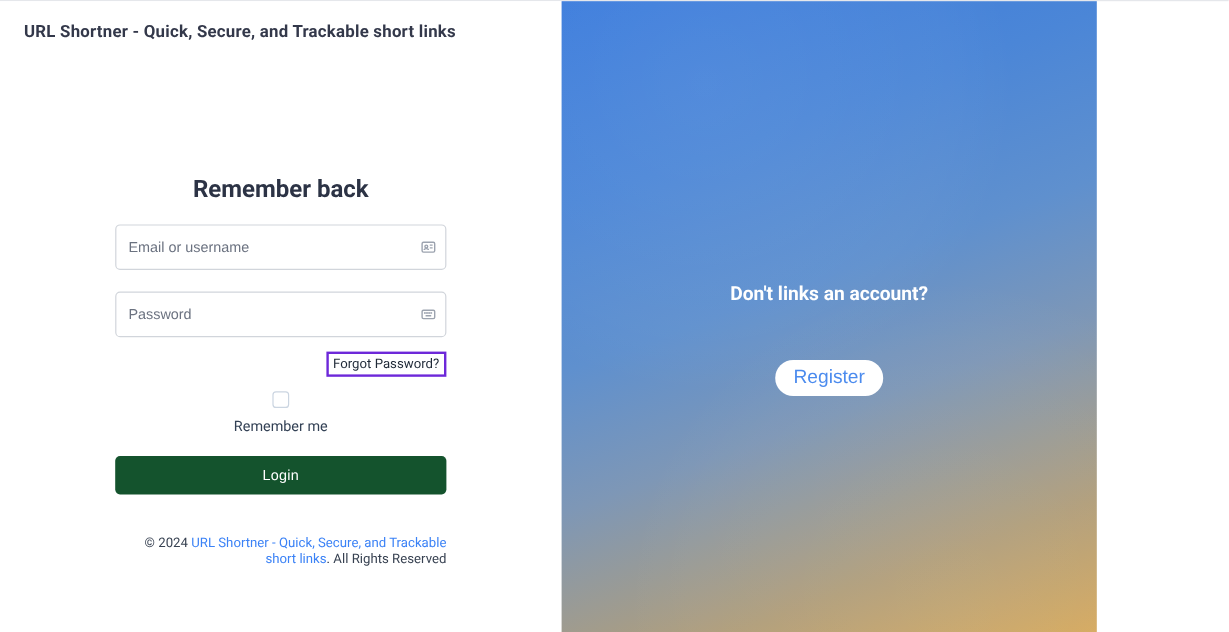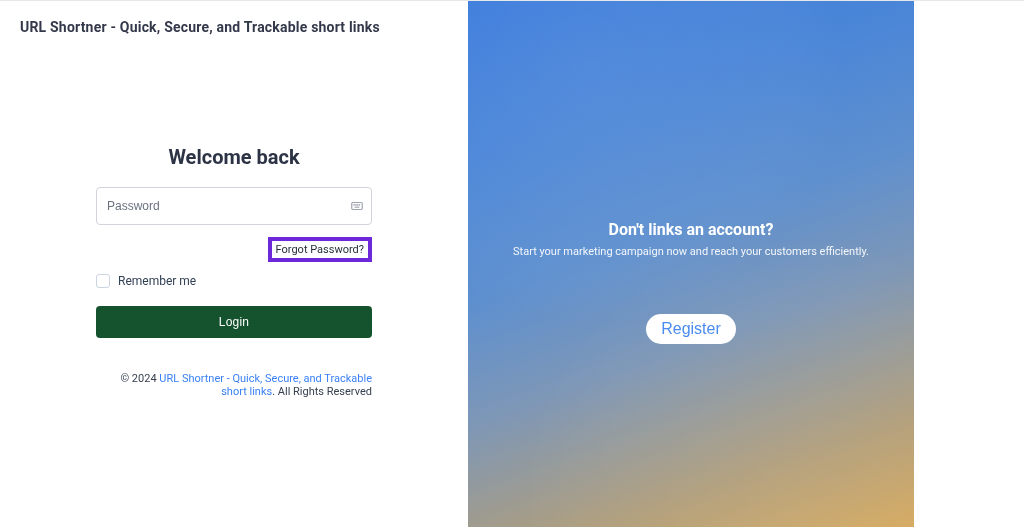--- a/index.html
+++ b/index.html
@@ -18,22 +18,22 @@
     background:#fff; border:1px solid #d1d5db; border-radius:4px; outline:none;
   }
   .field input::placeholder { color:#6b7280; }
   .suffix-icon {
     position:absolute; right:8px; top:50%; transform:translateY(-50%);
     width:14px; height:14px; color:#9ca3af; pointer-events:none;
   }
   .suffix-icon svg { width:14px; height:14px; display:block; }
   .forgot-row { display:flex; justify-content:flex-end; margin-top:-6px; margin-bottom:12px; }
   .forgot-link { font-size:11px; color:#1f2937; text-decoration:none; padding:2px 4px; }
-  .highlight { border:4px solid #6d28d9; }
-  .remember { display:flex; align-items:center; gap:8px; margin:6px 0 18px 0; }
+  .highlight { border:2px solid #6d28d9; }
+  .remember { display:flex; align-items:center; gap:8px; margin:6px 0 18px 0;flex-direction:column; }
   .remember input[type="checkbox"] {
     appearance:none; width:14px; height:14px; border:1px solid #cbd5e1; border-radius:3px; background:#fff; cursor:pointer;
   }
   .remember label { font-size:12px; color:#334155; }
   .btn-login {
     width:100%; height:32px; border:none; border-radius:4px; background:#14532d; color:#fff;
     font-size:12px; font-weight:500; cursor:pointer; letter-spacing:0.2px;
   }
   .footer { margin-top:34px; font-size:11px; color:#374151; text-align:right; }
   .footer a { color:#3b82f6; text-decoration:none; }
@@ -62,24 +62,36 @@
 <body>
 
 <div class="page">
 
   <div class="left">
     <div class="brand-header">
       <div class="title">URL Shortner - Quick, Secure, and Trackable short links</div>
     </div>
 
     <div class="login-wrap">
-      <h2>Welcome back</h2>
+      <h2>Remember back</h2>
 
       <div class="form">
 
+        <div class="field">
+          <input type="text" placeholder="Email or username" style="">
+          <span class="suffix-icon">
+            <svg viewBox="0 0 24 24" fill="none" stroke="currentColor" stroke-width="2">
+              <rect x="3" y="5" width="18" height="14" rx="2"></rect>
+              <circle cx="9" cy="11" r="2"></circle>
+              <path d="M6 16c0-1.1 1.3-2 3-2s3 .9 3 2"></path>
+              <line x1="14" y1="9" x2="18" y2="9"></line>
+              <line x1="14" y1="13" x2="18" y2="13"></line>
+            </svg>
+          </span>
+        </div>
 
         <div class="field">
           <input type="password" placeholder="Password" style="">
           <span class="suffix-icon">
             <svg viewBox="0 0 24 24" fill="none" stroke="currentColor" stroke-width="2">
               <rect x="3" y="6" width="18" height="12" rx="2"></rect>
               <circle cx="7" cy="10" r="0.5" fill="currentColor"></circle>
               <circle cx="10" cy="10" r="0.5" fill="currentColor"></circle>
               <circle cx="13" cy="10" r="0.5" fill="currentColor"></circle>
               <circle cx="16" cy="10" r="0.5" fill="currentColor"></circle>
@@ -103,18 +115,17 @@
           <span>© 2024 </span><a href="#">URL Shortner - Quick, Secure, and Trackable short links</a><span>. All Rights Reserved</span>
         </div>
       </div>
 
     </div>
   </div>
 
   <div class="right">
     <div class="right-inner">
       <h3>Don't links an account?</h3>
-      <p>Start your marketing campaign now and reach your customers efficiently.</p>
       <button class="btn-register">Register</button>
     </div>
   </div>
 
 </div>
 
 </body></html>

